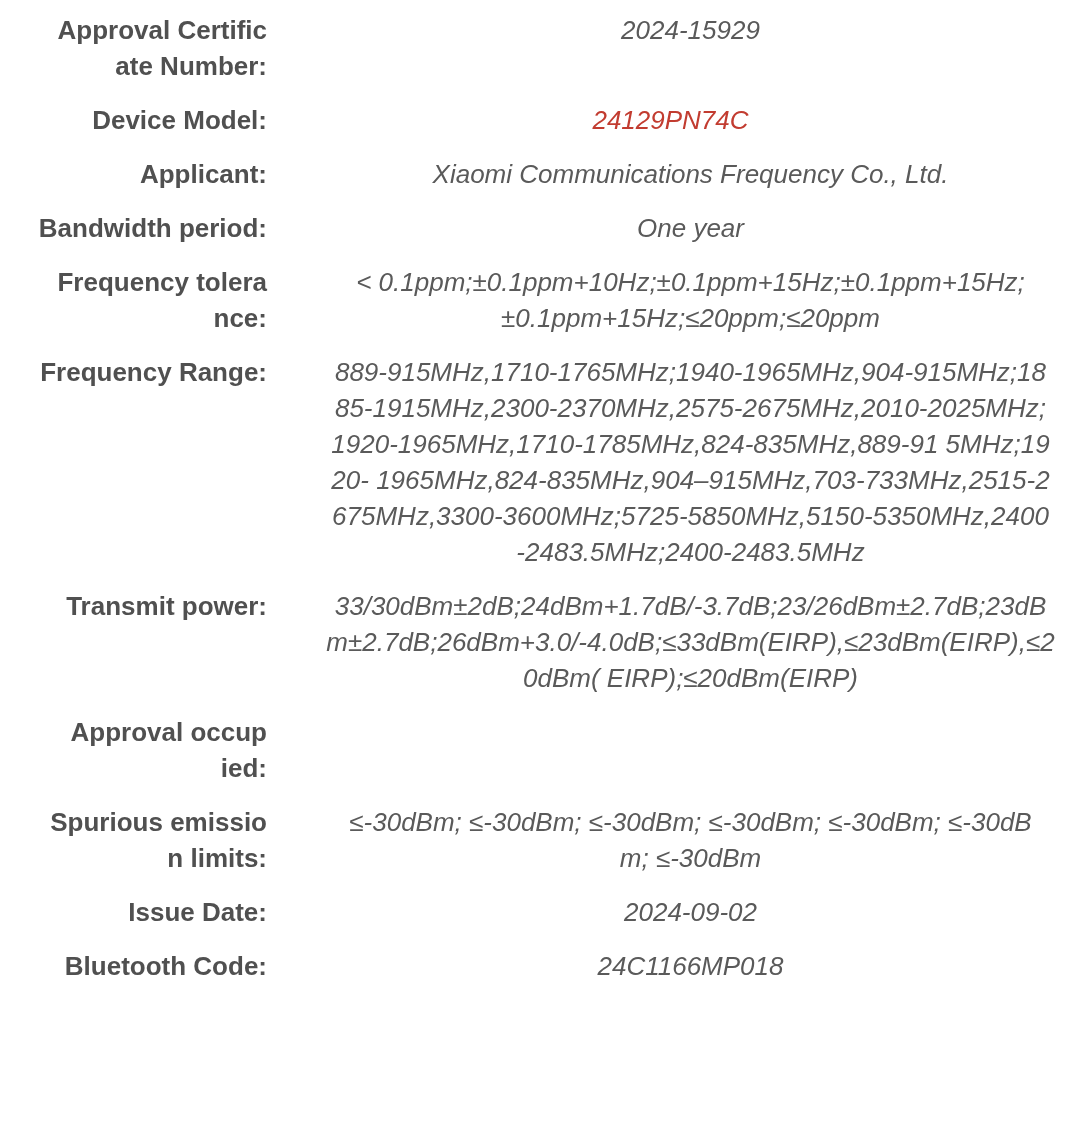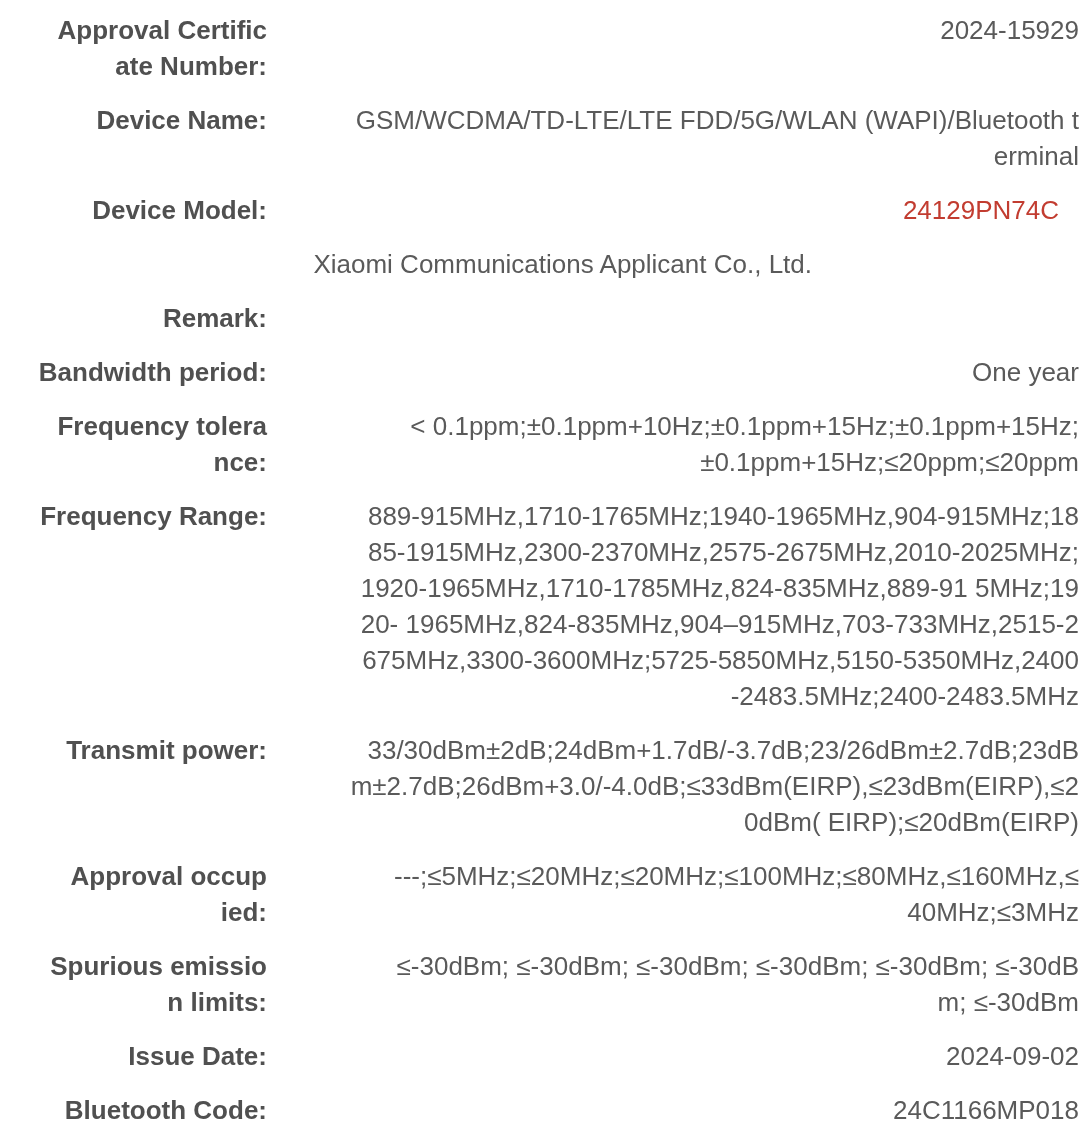--- a/index.html
+++ b/index.html
@@ -29,56 +29,49 @@
     flex: 0 0 267px;
     text-align: right;
     font-weight: bold;
     color: var(--label-color, #505050);
     white-space: pre-line;
     word-break: break-all;
   }
   .field-value {
     flex: 0 0 777px;
     margin-left: 35px;
-    text-align: right;
+    text-align: center;
     color: var(--value-color, #5a5a5a);
     white-space: pre-line;
     word-break: break-all;
     min-height: 36px;
+    font-style: italic;
   }
 </style>
 </head>
 <body style="--label-color: #505050; --value-color: #5a5a5a; background: rgb(255, 255, 255);">
 
 <div class="cert-panel">
   <div class="field-row">
     <div class="field-label">Approval Certific
 ate Number:</div>
     <div class="field-value">2024-15929</div>
   </div>
 
-  <div class="field-row">
-    <div class="field-label">Device Name:</div>
-    <div class="field-value">GSM/WCDMA/TD-LTE/LTE FDD/5G/WLAN (WAPI)/Bluetooth t
-erminal</div>
-  </div>
 
   <div class="field-row">
     <div class="field-label">Device Model:</div>
     <div class="field-value" style="color: rgb(194, 60, 48); margin-left: 15px;">24129PN74C</div>
   </div>
 
   <div class="field-row">
-    <div class="field-value">Xiaomi Communications Applicant Co., Ltd.</div>
+    <div class="field-label">Applicant:</div>
+    <div class="field-value">Xiaomi Communications Frequency Co., Ltd.</div>
   </div>
 
-  <div class="field-row">
-    <div class="field-label">Remark:</div>
-    <div class="field-value"></div>
-  </div>
 
   <div class="field-row">
     <div class="field-label">Bandwidth period:</div>
     <div class="field-value">One year</div>
   </div>
 
   <div class="field-row">
     <div class="field-label">Frequency tolera
 nce:</div>
     <div class="field-value">&lt; 0.1ppm;±0.1ppm+10Hz;±0.1ppm+15Hz;±0.1ppm+15Hz;
@@ -98,22 +91,20 @@
   <div class="field-row">
     <div class="field-label">Transmit power:</div>
     <div class="field-value">33/30dBm±2dB;24dBm+1.7dB/-3.7dB;23/26dBm±2.7dB;23dB
 m±2.7dB;26dBm+3.0/-4.0dB;≤33dBm(EIRP),≤23dBm(EIRP),≤2
 0dBm( EIRP);≤20dBm(EIRP)</div>
   </div>
 
   <div class="field-row">
     <div class="field-label">Approval occup
 ied:</div>
-    <div class="field-value">---;≤5MHz;≤20MHz;≤20MHz;≤100MHz;≤80MHz,≤160MHz,≤
-40MHz;≤3MHz</div>
   </div>
 
   <div class="field-row">
     <div class="field-label">Spurious emissio
 n limits:</div>
     <div class="field-value">≤-30dBm; ≤-30dBm; ≤-30dBm; ≤-30dBm; ≤-30dBm; ≤-30dB
 m; ≤-30dBm</div>
   </div>
 
   <div class="field-row">

